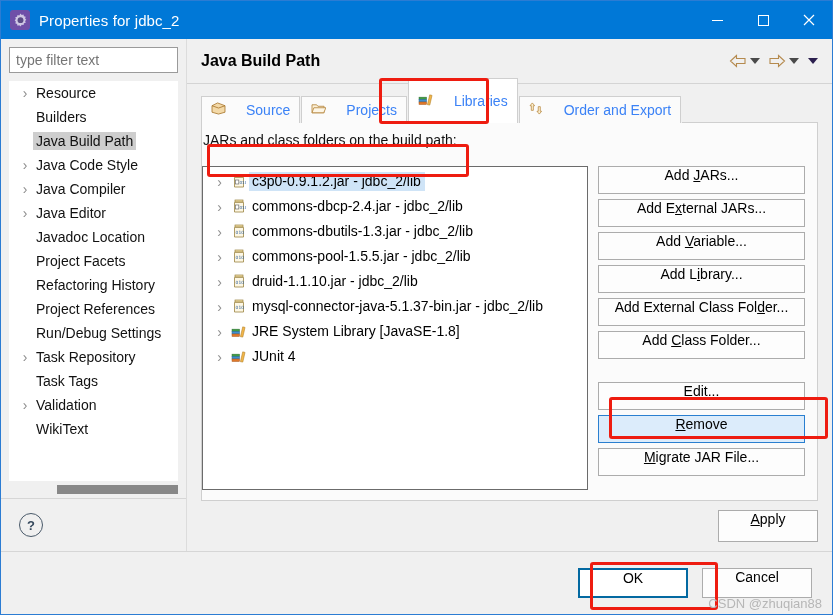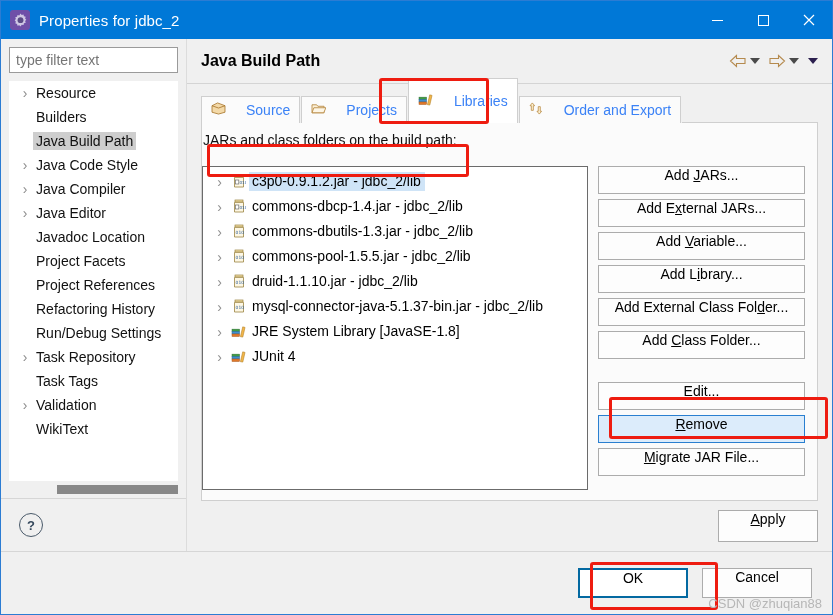--- a/index.html
+++ b/index.html
@@ -203,25 +203,25 @@
         <div class="tnode">
           <span class="tarrow"></span>
           <span class="tlabel">Javadoc Location</span>
         </div>
         <div class="tnode">
           <span class="tarrow"></span>
           <span class="tlabel">Project Facets</span>
         </div>
         <div class="tnode">
           <span class="tarrow"></span>
+          <span class="tlabel">Refactoring History</span>
+        </div>
+        <div class="tnode">
+          <span class="tarrow"></span>
           <span class="tlabel">Project References</span>
-        </div>
-        <div class="tnode">
-          <span class="tarrow"></span>
-          <span class="tlabel">Refactoring History</span>
         </div>
         <div class="tnode">
           <span class="tarrow"></span>
           <span class="tlabel">Run/Debug Settings</span>
         </div>
         <div class="tnode">
           <span class="tarrow">›</span>
           <span class="tlabel">Task Repository</span>
         </div>
         <div class="tnode">
@@ -339,21 +339,21 @@
               <div class="lrow">
                 <span class="larrow">›</span>
                 <span class="licon">
                   <svg width="14" height="15" viewBox="0 0 14 15">
                     <rect x="3" y="1" width="8" height="2" fill="#f3dfa8" stroke="#9a8440" stroke-width=".7"></rect>
                     <path d="M2.5 3.4 h9 v9.6 h-9 z" fill="#fdf7e4" stroke="#9a8440" stroke-width=".8"></path>
                     <rect x="3.6" y="6" width="3.2" height="4" fill="#fff" stroke="#6f6f6f" stroke-width=".7"></rect>
                     <text x="7.4" y="9.6" font-size="4.2" fill="#2a5d9e" font-family="DejaVu Sans">010</text>
                   </svg>
                 </span>
-                <span class="ltext">commons-dbcp-1.4.jar - jdbc_2/lib</span>
+                <span class="ltext">commons-dbcp-2.4.jar - jdbc_2/lib</span>
               </div>
 
               <div class="lrow">
                 <span class="larrow">›</span>
                 <span class="licon">
                   <svg width="14" height="15" viewBox="0 0 14 15">
                     <rect x="3" y="1" width="8" height="2" fill="#f3dfa8" stroke="#9a8440" stroke-width=".7"></rect>
                     <path d="M2.5 3.4 h9 v9.6 h-9 z" fill="#fdf7e4" stroke="#9a8440" stroke-width=".8"></path>
                     <text x="3.6" y="9.8" font-size="4.4" fill="#2a5d9e" font-family="DejaVu Sans">010</text>
                   </svg>

